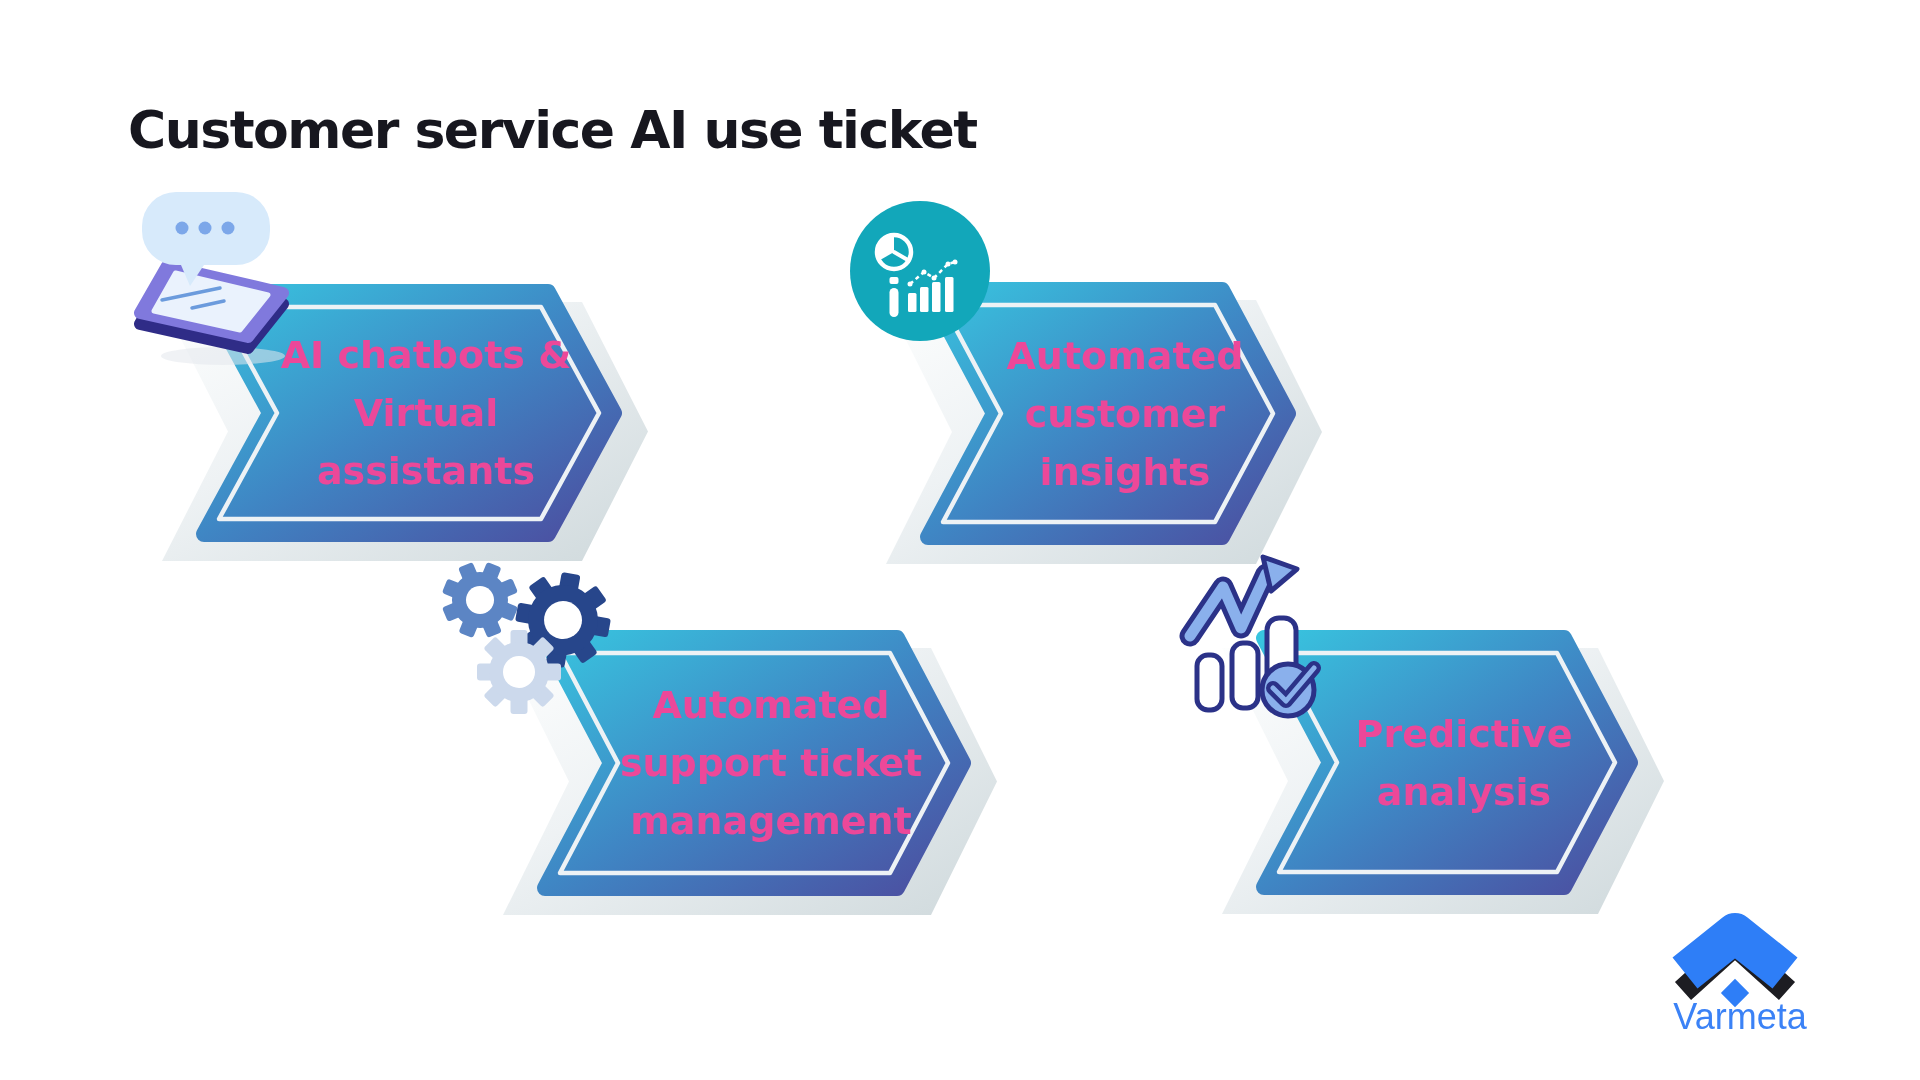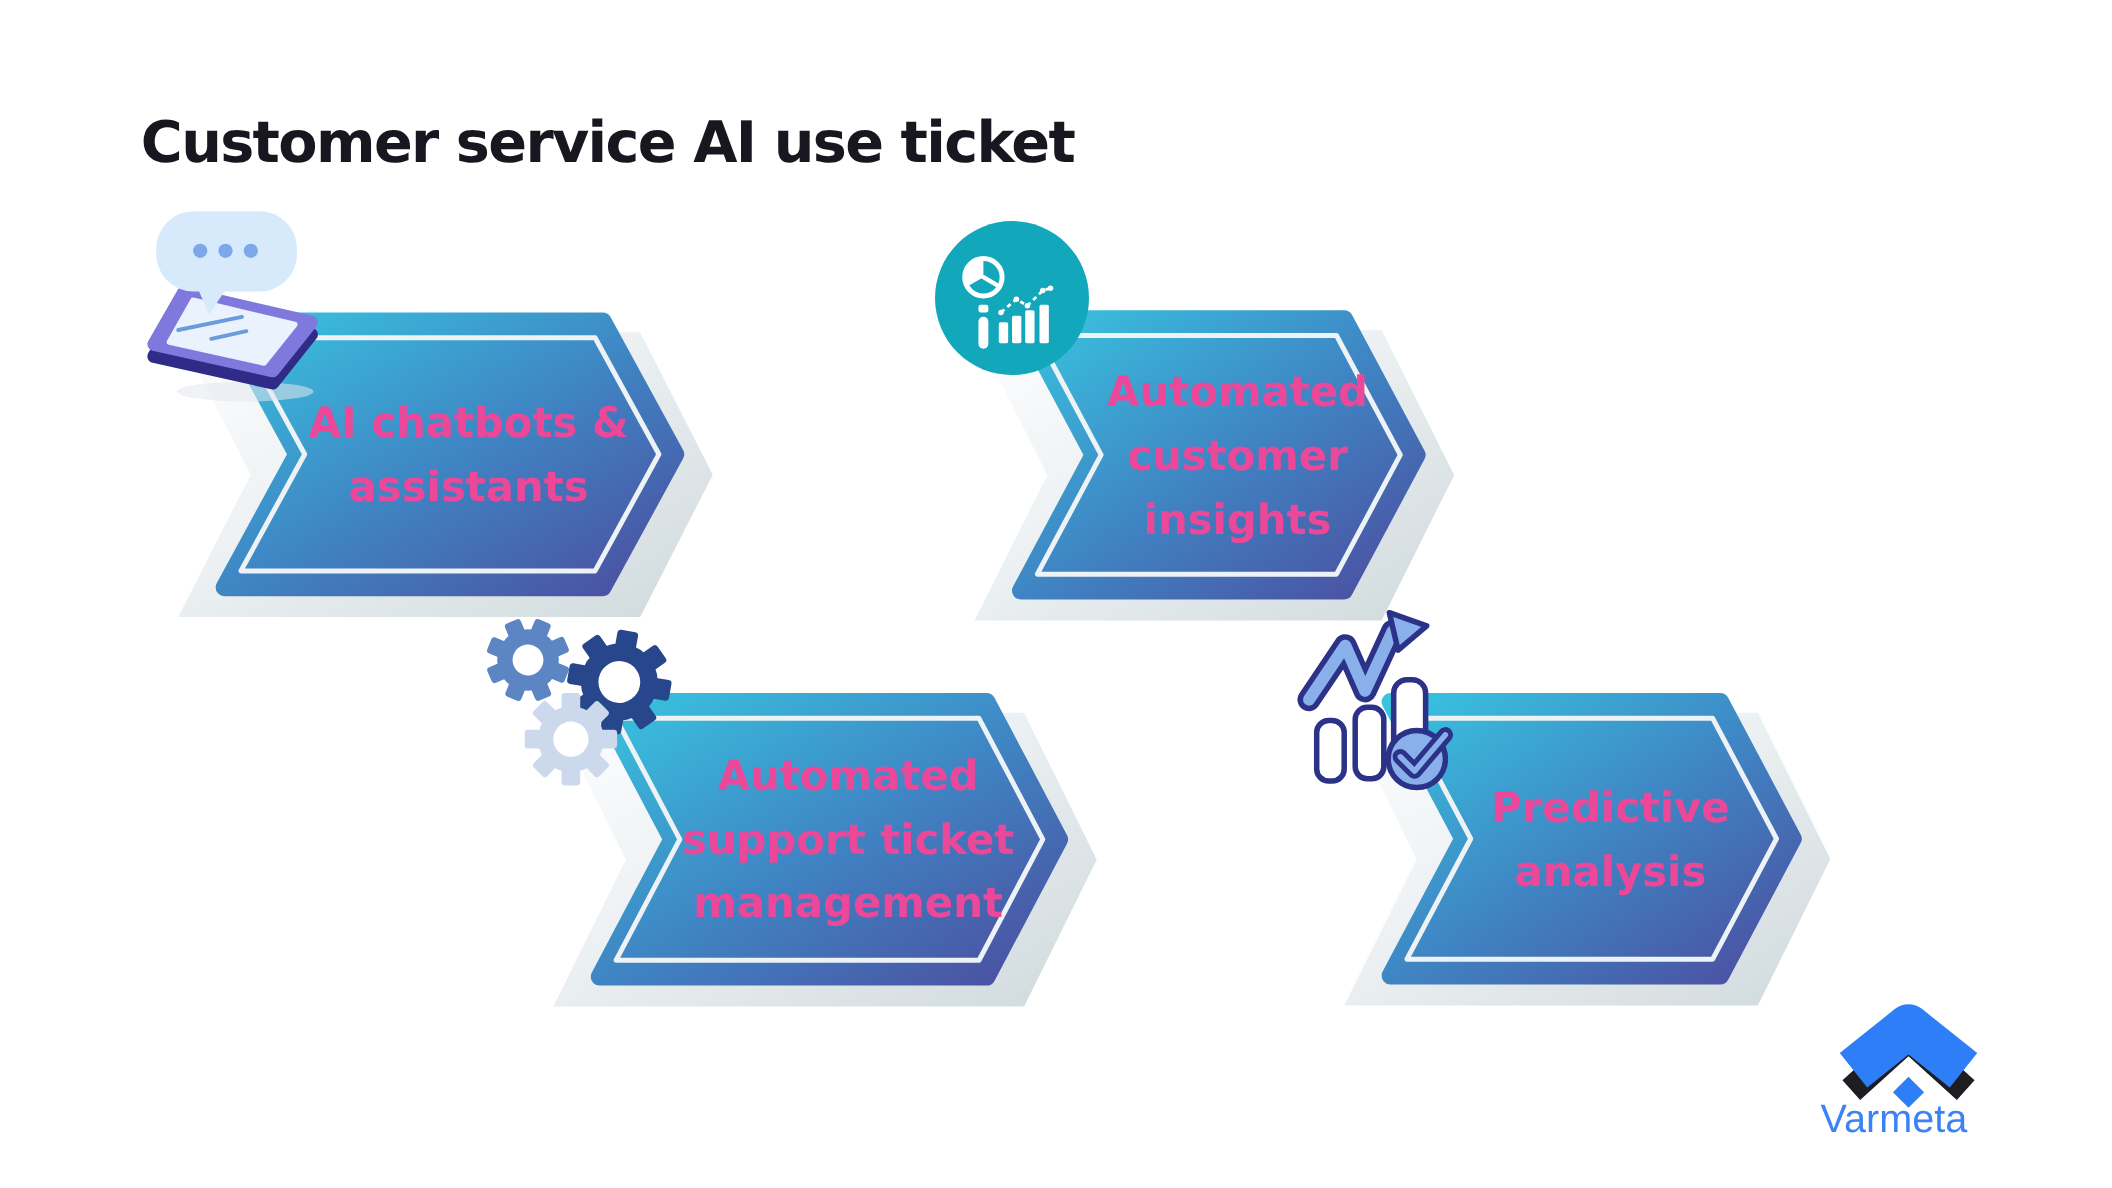--- a/index.html
+++ b/index.html
@@ -12,21 +12,21 @@
   .b1{left:204px;top:292px;width:410px;height:242px;}
   .b2{left:928px;top:290px;width:360px;height:247px;}
   .b3{left:545px;top:638px;width:418px;height:250px;}
   .b4{left:1264px;top:638px;width:366px;height:249px;}
   .label{position:absolute;left:0;top:0;width:100%;height:100%;
          display:flex;flex-direction:column;justify-content:center;align-items:center;
          padding:0 30px 0 64px;box-sizing:border-box;}
   .label div{color:#ec4899;font-size:38px;line-height:58px;font-weight:bold;
              white-space:nowrap;}
   .icon{position:absolute;overflow:visible;}
-  .logo-text{position:absolute;left:1655px;top:996px;width:170px;text-align:left;
+  .logo-text{position:absolute;left:1655px;top:996px;width:170px;text-align:center;
              font-size:36px;font-weight:500;color:#3b82f6;
              font-family:"Liberation Sans",sans-serif;}
 </style>
 </head>
 <body>
 
 <div class="stage">
 
   <div class="title">Customer service AI use ticket</div>
 
@@ -43,20 +43,21 @@
             <stop offset="0.4" stop-color="#eef2f4"></stop>
             <stop offset="1" stop-color="#cfd9dc"></stop>
         </linearGradient>
       </defs>
       <path fill="url(#s1)" d="M-42,10 L378,10 L444,139.5 L378,269 L-42,269 L24,139.5 Z"></path>
       <path fill="url(#g1)" stroke="url(#g1)" stroke-width="16" stroke-linejoin="round" d="M0,0 L344,0 L410,121 L344,242 L0,242 L66,121 Z"></path>
       <path fill="none" stroke="#edf2f5" stroke-width="4.5" stroke-linejoin="round" d="M15,15 L337,15 L395,121 L337,227 L15,227 L73,121 Z"></path>
     </svg>
     <div class="label">
       <div>AI chatbots &amp;</div>
+      <div>Virtual</div>
       <div>assistants</div>
     </div>
   </div>
 
   <div class="banner b2">
     <svg class="shape" style="left:-70px;top:-40px;width:520px;height:357px" viewBox="-70 -40 520 357">
       <defs>
         <linearGradient id="g2" x1="0" y1="0" x2="1" y2="1">
           <stop offset="0" stop-color="#38c4df"></stop>
             <stop offset="0.5" stop-color="#3f86c4"></stop>

